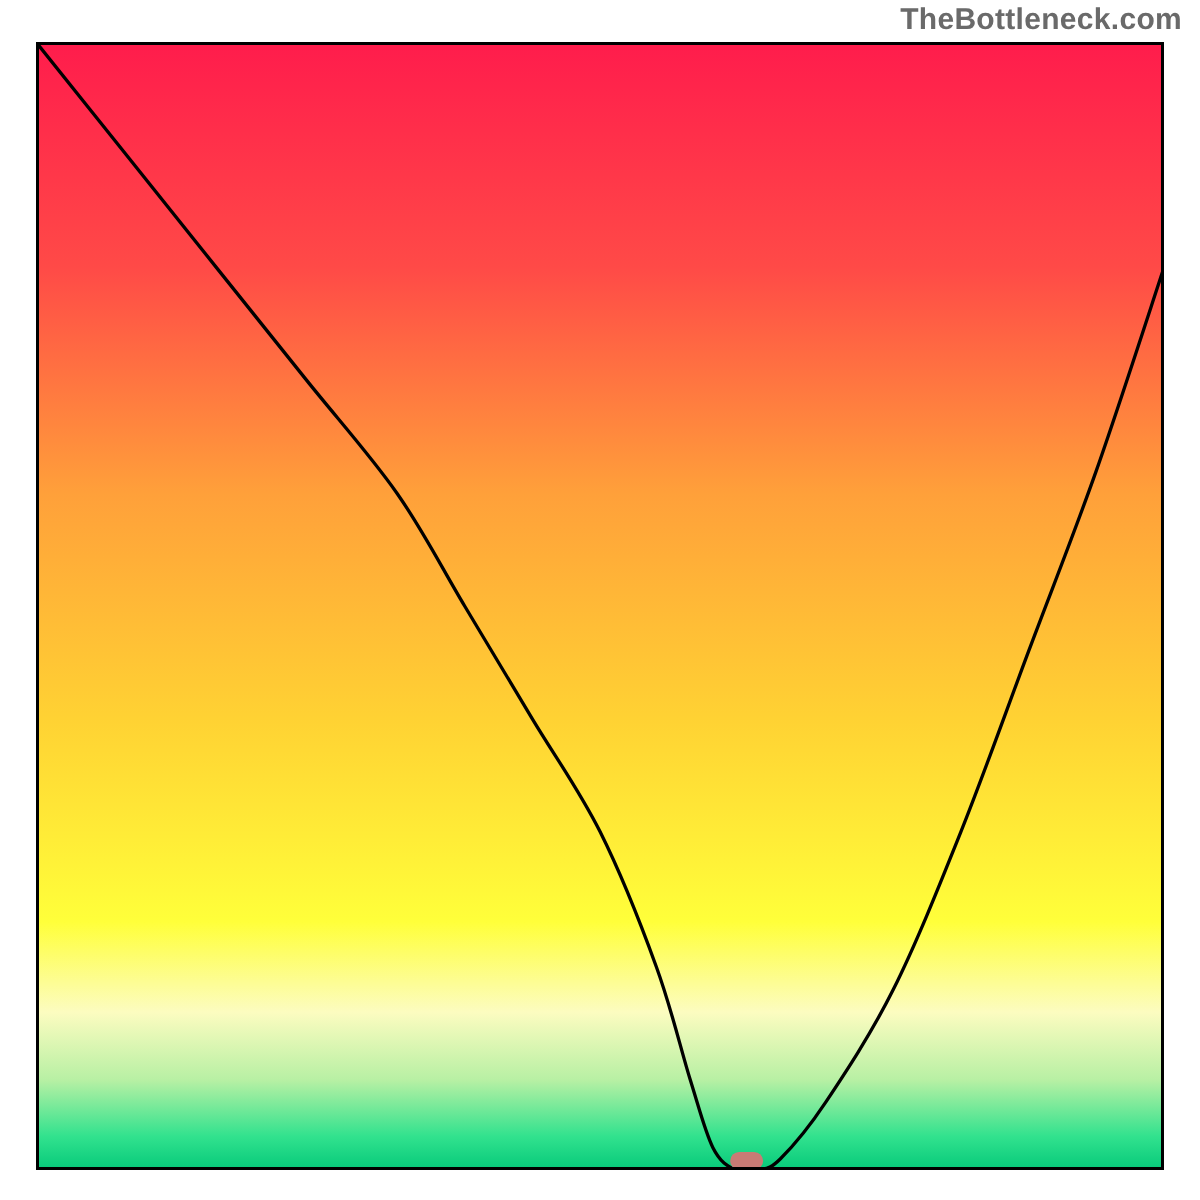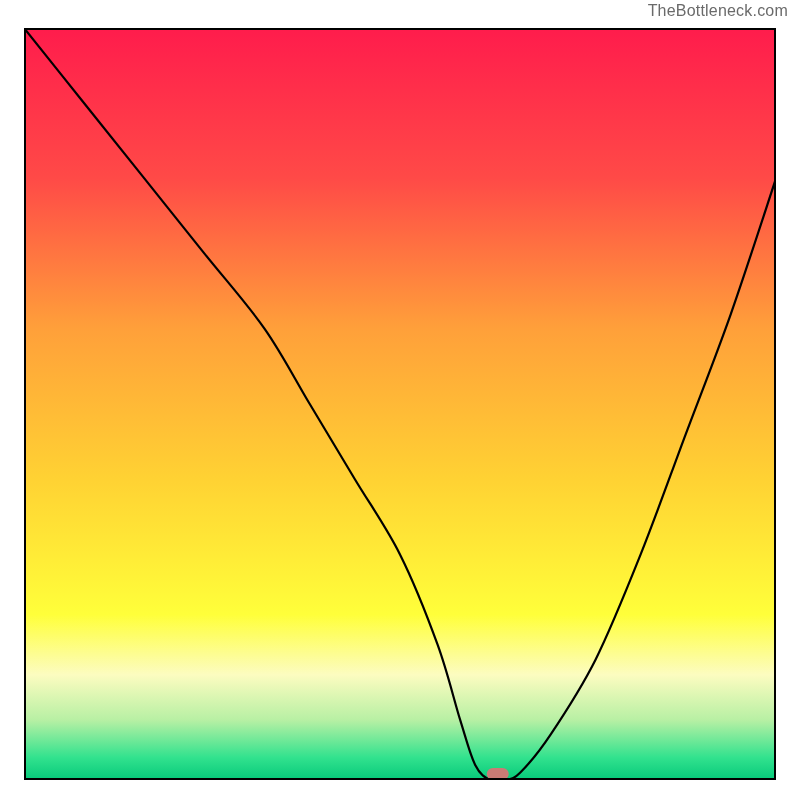--- a/index.html
+++ b/index.html
@@ -12,23 +12,23 @@
   }
   .container {
     position: relative;
     width: 800px;
     height: 800px;
   }
   .watermark {
     position: absolute;
     top: 2px;
     right: 12px;
-    font-size: 16px;
+    font-size: 20px;
     color: #6a6a6a;
-    font-weight: 400;
+    font-weight: 700;
     letter-spacing: 0.2px;
     z-index: 10;
   }
   .plot-frame {
     position: absolute;
     left: 24px;
     top: 28px;
     width: 752px;
     height: 752px;
     box-sizing: border-box;

